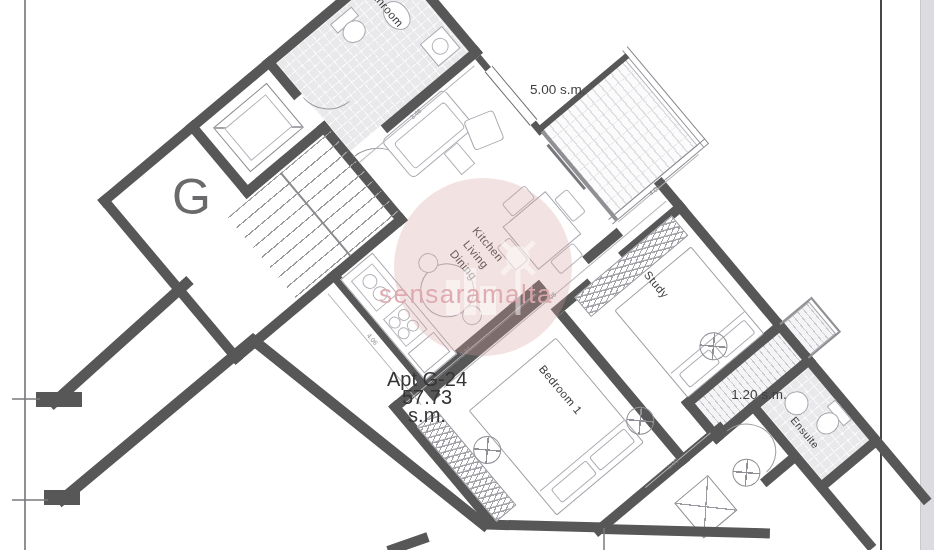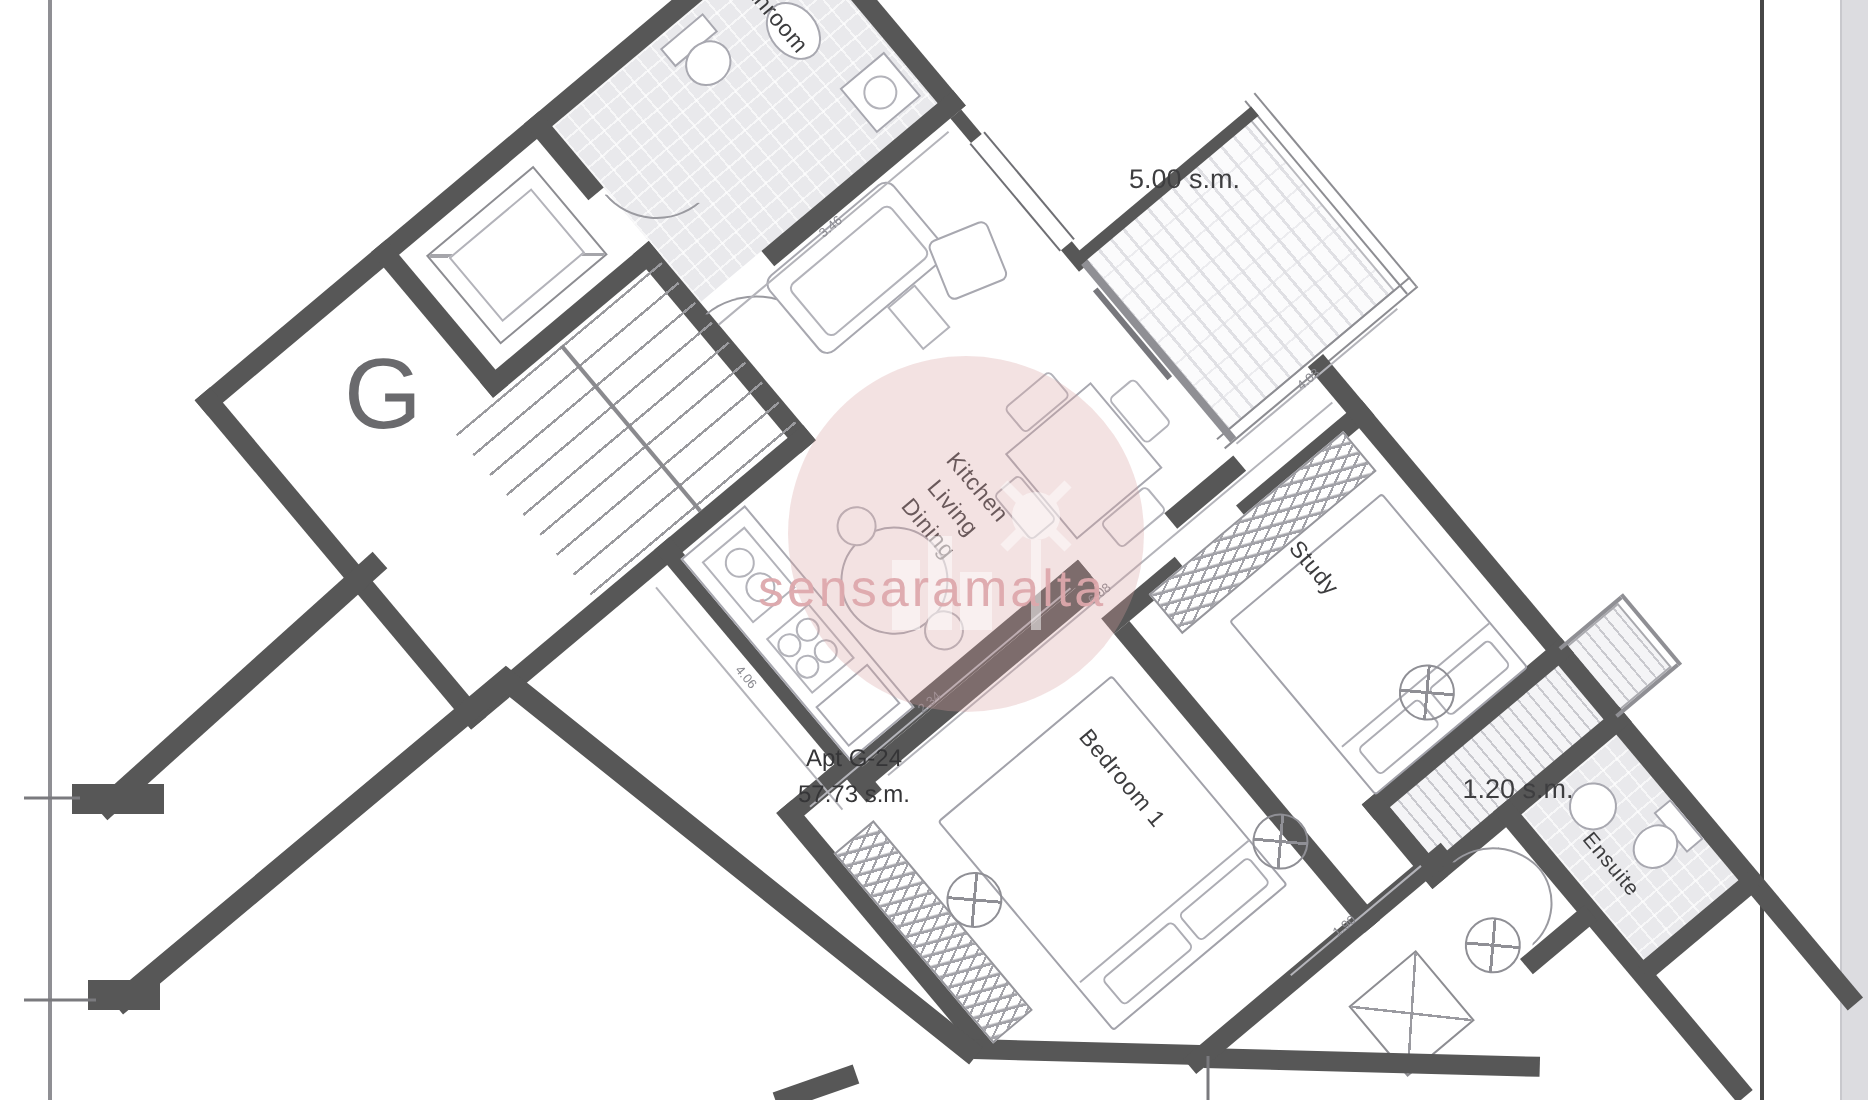--- a/index.html
+++ b/index.html
@@ -218,19 +218,19 @@
     </g>
     <g fill="#ffffff">
       <rect x="6" y="60" width="14" height="35"></rect>
       <rect x="24" y="48" width="12" height="47"></rect>
       <rect x="40" y="66" width="16" height="29"></rect>
     </g>
   </svg>
   <div class="abs" style="left:377px;top:279px;width:178px;text-align:center;font-size:26px;letter-spacing:1.5px;color:rgba(221,168,172,0.95);">sensaramalta</div>
 
   <div class="ovl" style="left:172px;top:168px;font-size:50px;color:#6a6a6d;font-weight:400;">G</div>
-  <div class="ovl" style="left:530px;top:82px;width:90px;text-align:right;font-size:13.5px;color:#3e3e40;">5.00 s.m.</div>
-  <div class="ovl" style="left:383px;top:370px;width:88px;text-align:center;font-size:12px;color:#353537;line-height:18px;">
+  <div class="ovl" style="left:530px;top:82px;width:90px;text-align:left;font-size:13.5px;color:#3e3e40;">5.00 s.m.</div>
+  <div class="ovl" style="left:383px;top:370px;width:88px;text-align:center;font-size:20px;color:#353537;line-height:18px;">
     <div>Apt G-24</div>
     <div>57.73 s.m.</div>
   </div>
   <div class="ovl" style="left:716px;top:387px;width:86px;text-align:center;font-size:13.5px;color:#3e3e40;">1.20 s.m.</div>
 </div>
 
 </body></html>

